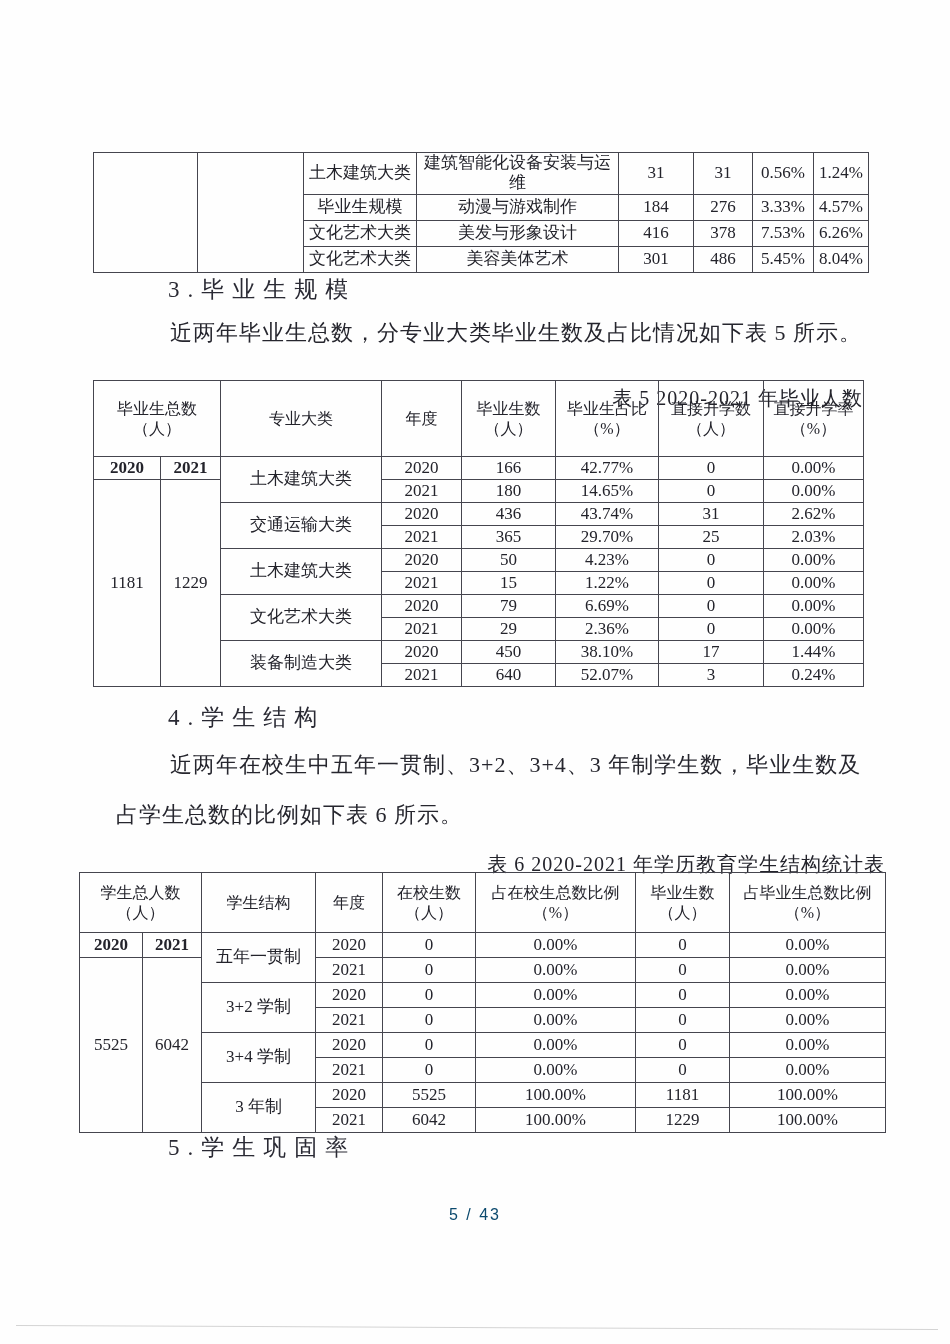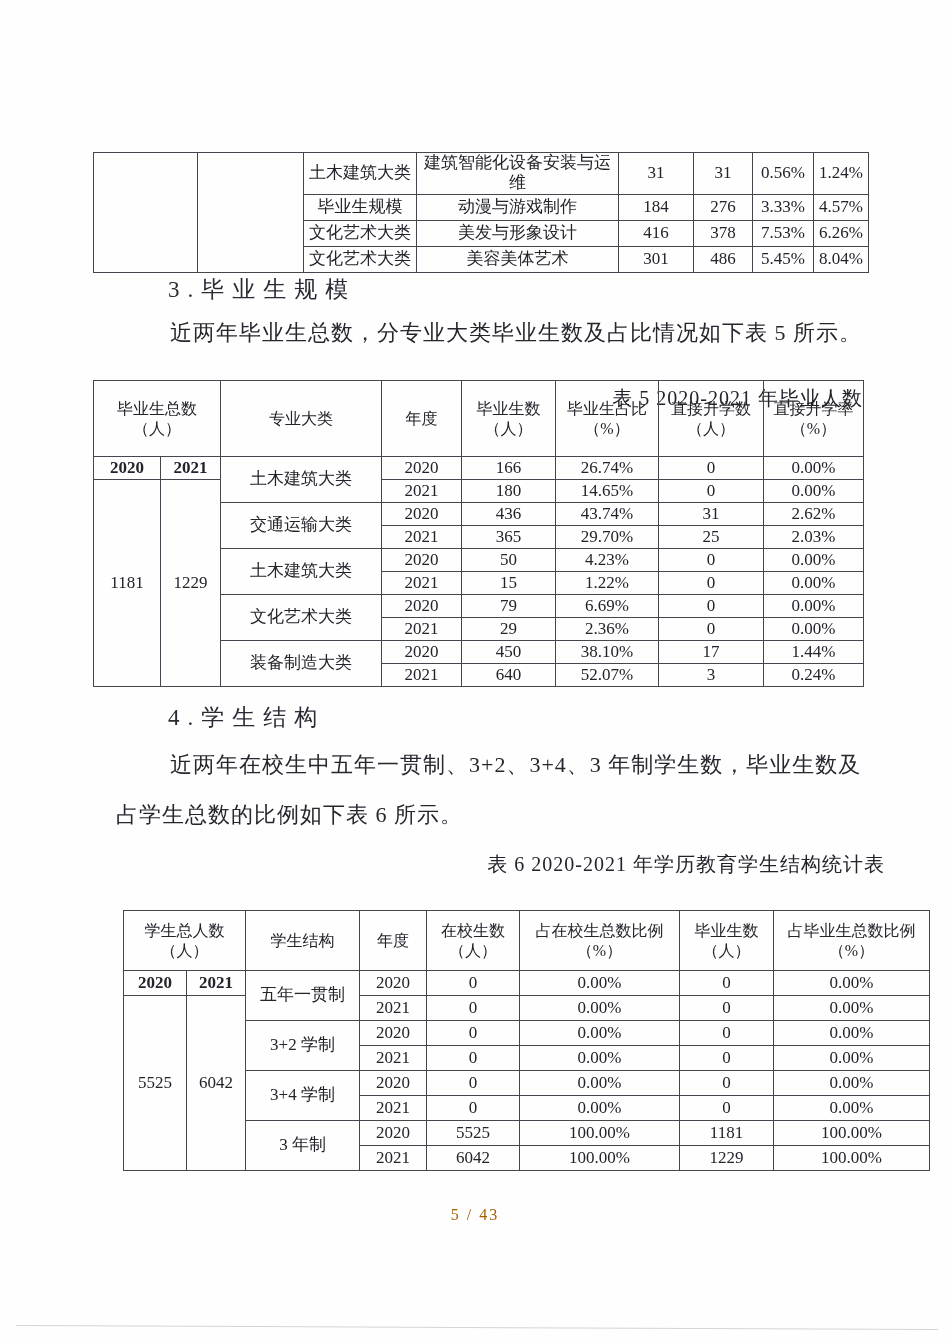--- a/index.html
+++ b/index.html
@@ -28,22 +28,22 @@
   .p {
     position:absolute; font-size:22px; letter-spacing:1px;
     white-space:nowrap; color:#26262e;
   }
   .cap {
     position:absolute; font-size:20px; letter-spacing:1px;
     text-align:right; color:#23232b;margin-top:28px;
   }
   .pageno {
     position:absolute; top:1206px; left:0; width:100%;
-    text-align:center; font-family:Liberation Serif, serif;
-    font-size:16px; letter-spacing:2px; color:#a16207;
+    text-align:center; font-family:Liberation Sans, sans-serif;
+    font-size:16px; letter-spacing:2px; color:#0c4a6e;
   }
   .scan-edge {
     position:absolute; top:1327px; left:16px; width:922px; height:1px;
     background:#d4d4d4; transform:rotate(0.25deg);
   }
 </style>
 </head>
 <body>
 
 <div class="sheet">
@@ -126,21 +126,21 @@
 （人）</td>
       <td>直接升学率
 （%）</td>
     </tr>
     <tr style="height:23px">
       <td class="b">2020</td>
       <td class="b">2021</td>
       <td rowspan="2" class="gname">土木建筑大类</td>
       <td>2020</td>
       <td>166</td>
-      <td>26.74%</td>
+      <td>42.77%</td>
       <td>0</td>
       <td>0.00%</td>
     </tr>
     <tr style="height:23px">
       <td rowspan="9">1181</td>
       <td rowspan="9">1229</td>
       <td>2021</td>
       <td>180</td>
       <td>14.65%</td>
       <td>0</td>
@@ -207,21 +207,21 @@
       <td>0.24%</td>
     </tr>
   </tbody>
     </table>
 
   <div class="h" style="left:168px; top:702px;">4.学生结构</div>
   <div class="p" style="left:170px; top:750px;">近两年在校生中五年一贯制、3+2、3+4、3 年制学生数，毕业生数及</div>
   <div class="p" style="left:116px; top:800px;">占学生总数的比例如下表 6 所示。</div>
   <div class="cap" style="left:79px; top:823px; width:806px;">表 6  2020-2021 年学历教育学生结构统计表</div>
 
-  <table class="doc-table" style="left:79px; top:910px; width:806px;margin-left:44px;">
+  <table class="doc-table" style="left:79px; top:872px; width:806px;">
     <colgroup>
       <col style="width:63px">
         <col style="width:59px">
         <col style="width:114px">
       <col style="width:67px">
         <col style="width:93px">
         <col style="width:160px">
       <col style="width:94px">
         <col style="width:156px">
     </colgroup>
@@ -300,18 +300,19 @@
     <tr style="height:25px">
       <td>2021</td>
       <td>6042</td>
       <td>100.00%</td>
       <td>1229</td>
       <td>100.00%</td>
     </tr>
   </tbody>
     </table>
 
+  <div class="h" style="left:168px; top:1132px;">5.学生巩固率</div>
 
   <div class="pageno">5 / 43</div>
 
   <div class="scan-edge"></div>
 
 </div>
 
 </body></html>

